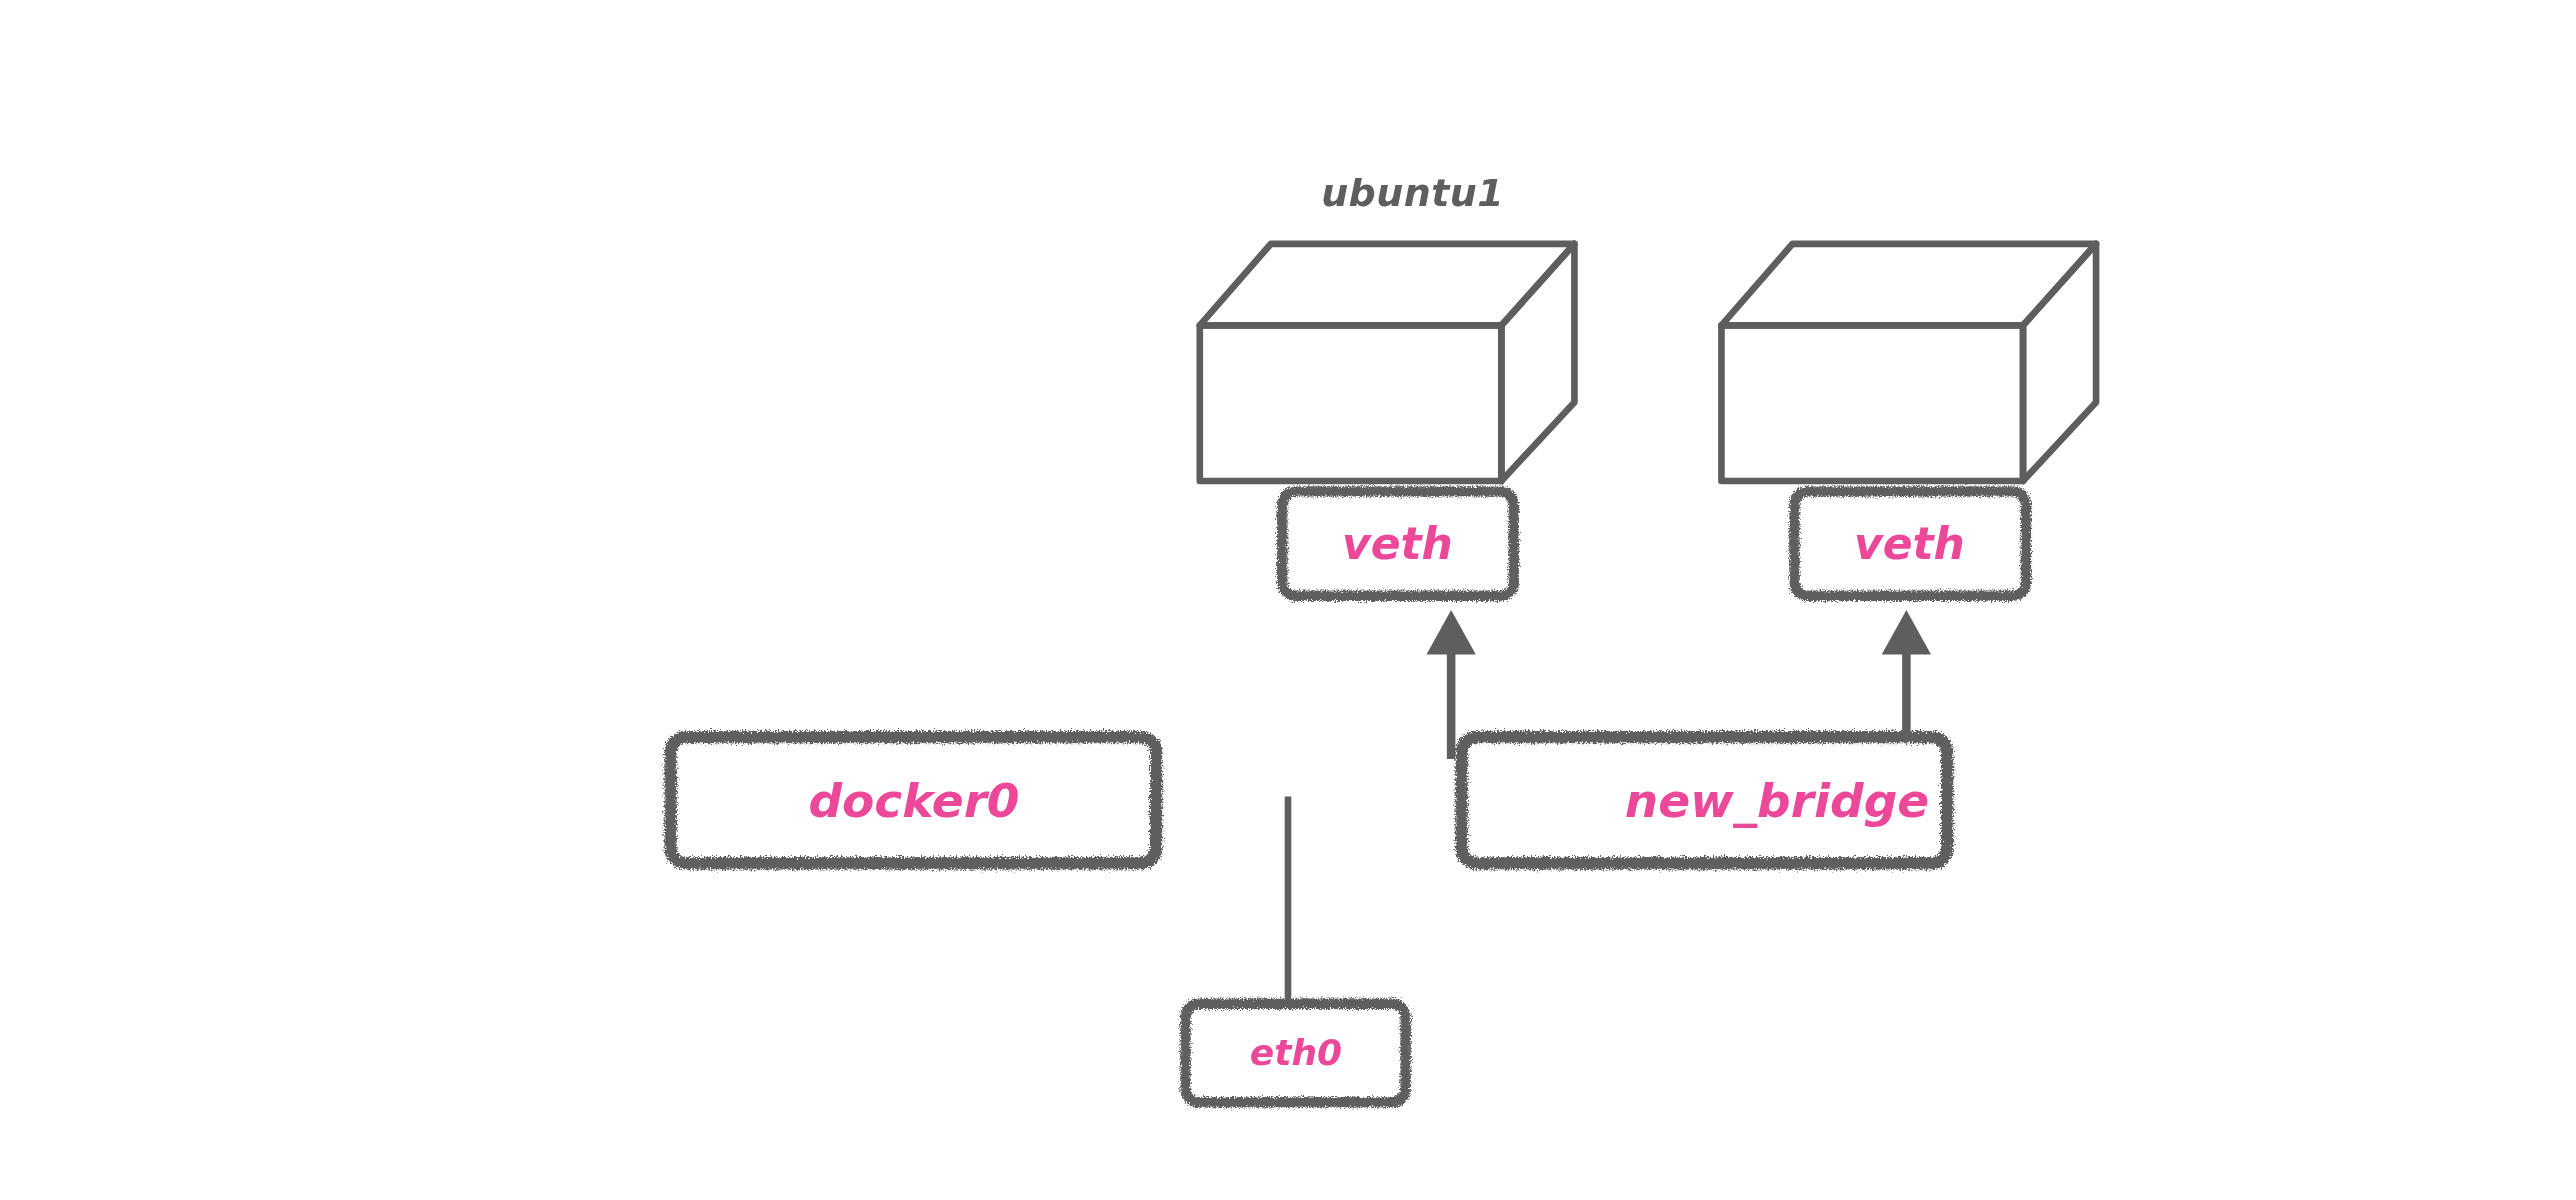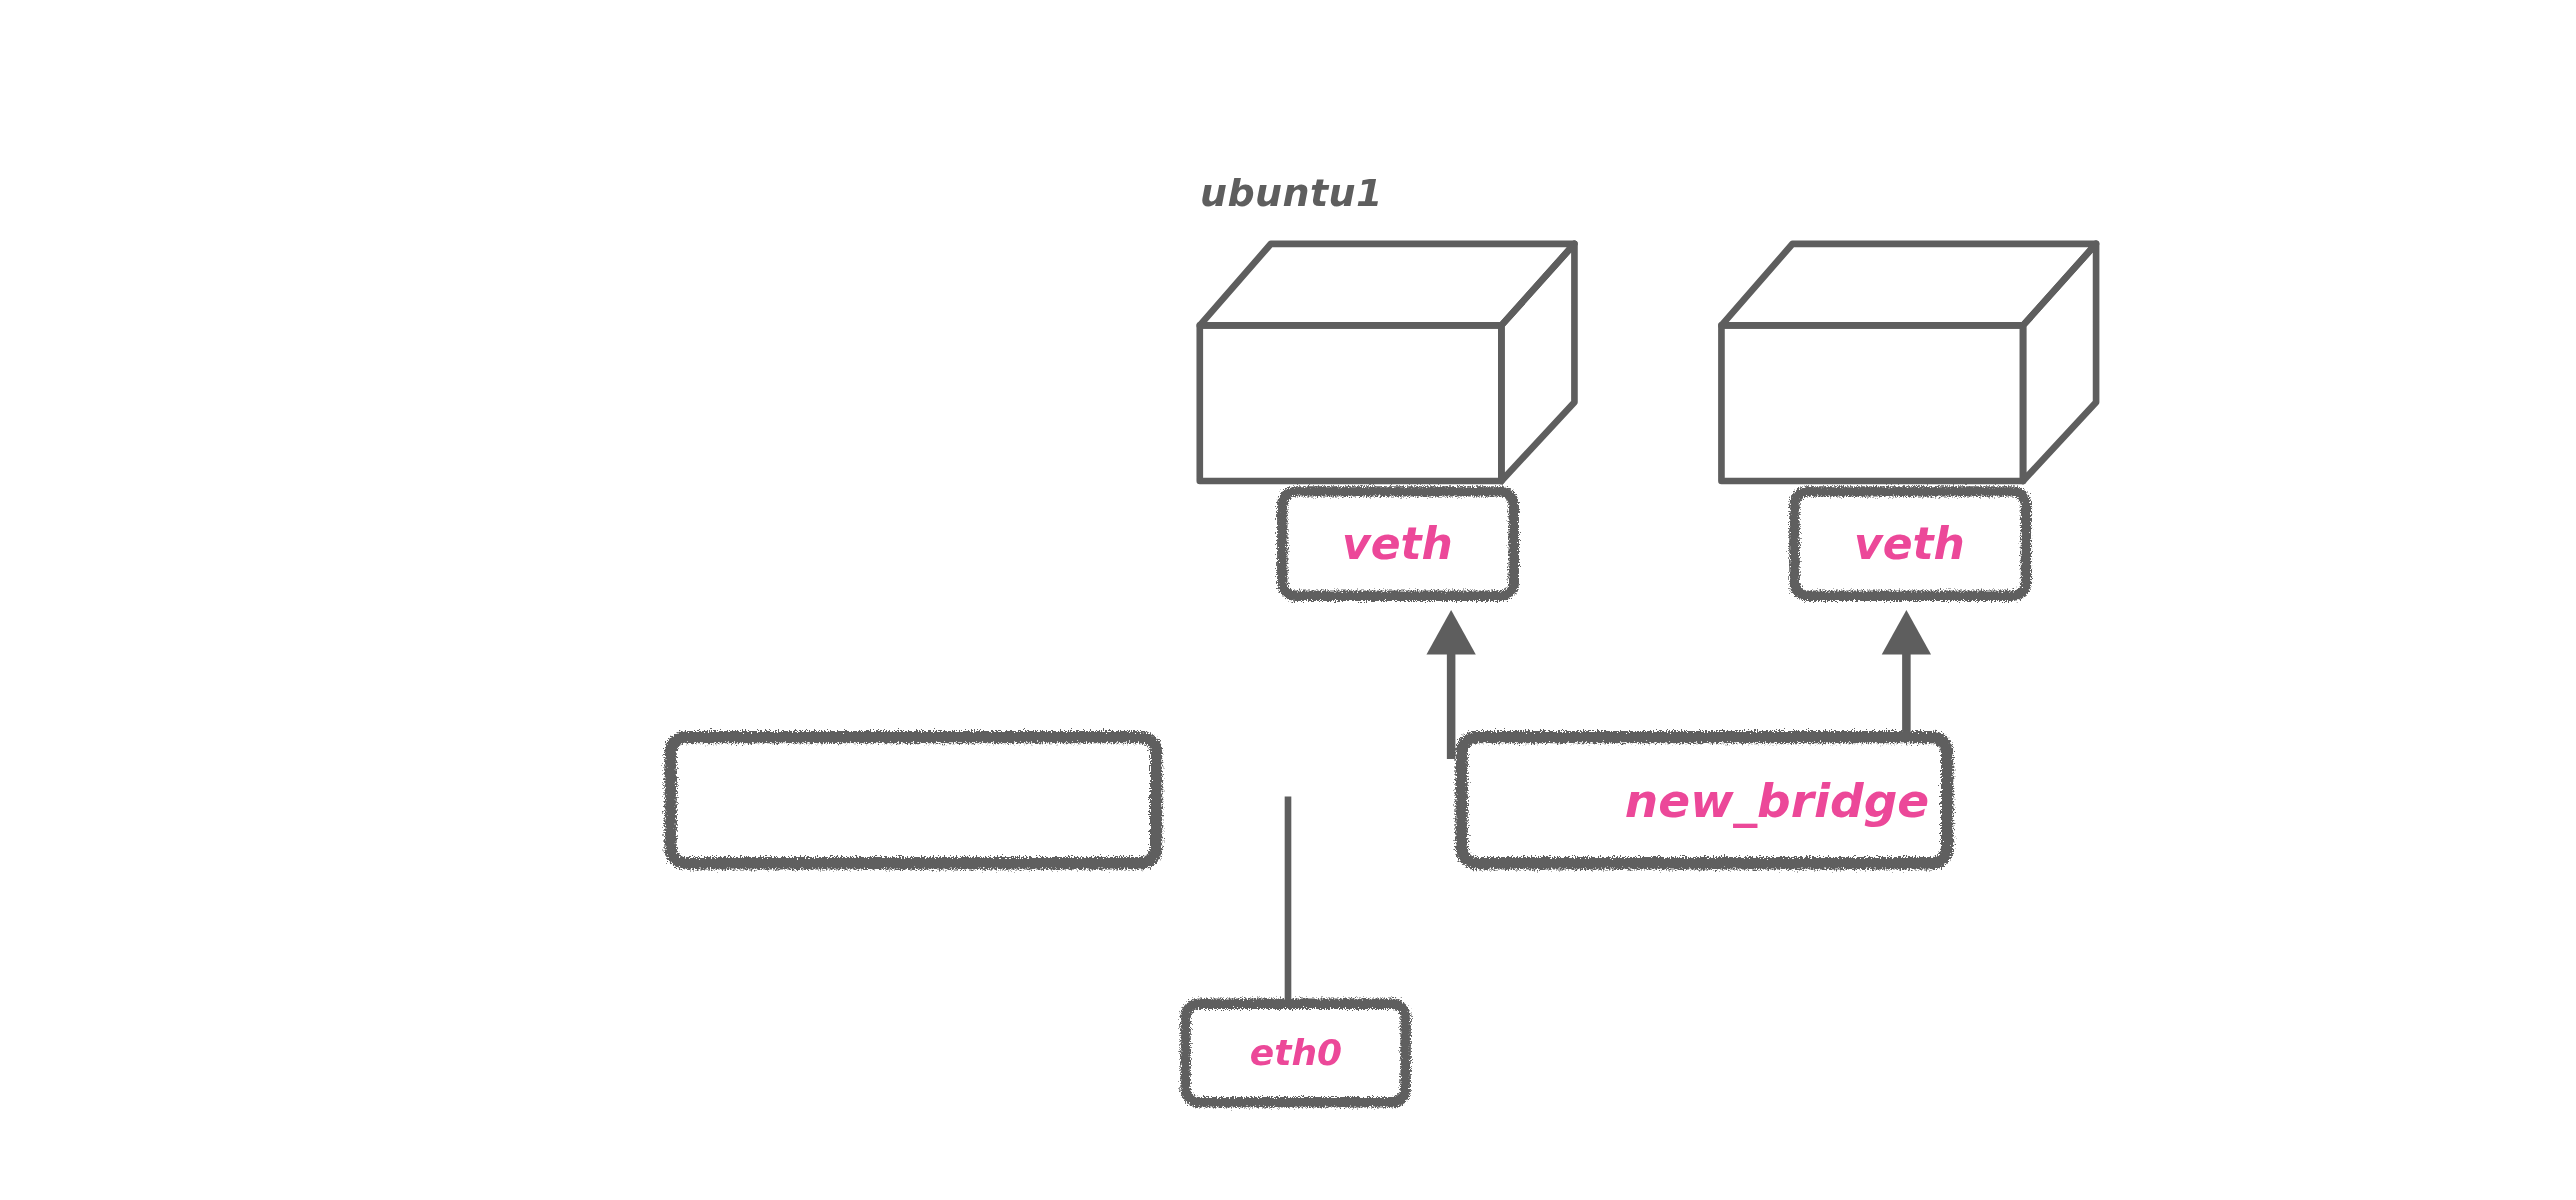--- a/index.html
+++ b/index.html
@@ -29,21 +29,21 @@
   }
   .host-label {
     position: absolute;
     font-family: "DejaVu Sans", sans-serif;
     font-weight: bold;
     font-style: italic;
     font-size: 38px;
     color: #5e5e5e;
     letter-spacing: 0.4px;
     white-space: nowrap;
-    text-align: left;
+    text-align: right;
     user-select: none;
   }
   .node-label {
     position: absolute;
     display: flex;
     align-items: center;
     justify-content: center;
     font-family: "DejaVu Sans", sans-serif;
     font-weight: bold;
     font-style: italic;
@@ -127,19 +127,20 @@
     </g>
   </svg>
 
   <div class="host-label" style="left:1200px; top:171px; width:304px;">ubuntu1</div>
 
 
   <div class="node-label label-veth" style="left:1282px; top:491px; width:231px; height:104px;">veth</div>
 
   <div class="node-label label-veth" style="left:1794px; top:491px; width:231px; height:104px;">veth</div>
 
+  <div class="node-label label-bridge" style="left:671px; top:737px; width:486px; height:126px;">docker0</div>
 
   <div class="node-label label-bridge" style="left:1534px; top:737px; width:486px; height:126px;">new_bridge</div>
 
   <div class="node-label label-eth" style="left:1186px; top:1003px; width:220px; height:99px;">eth0</div>
 
 </div>
 
 
 </body></html>

